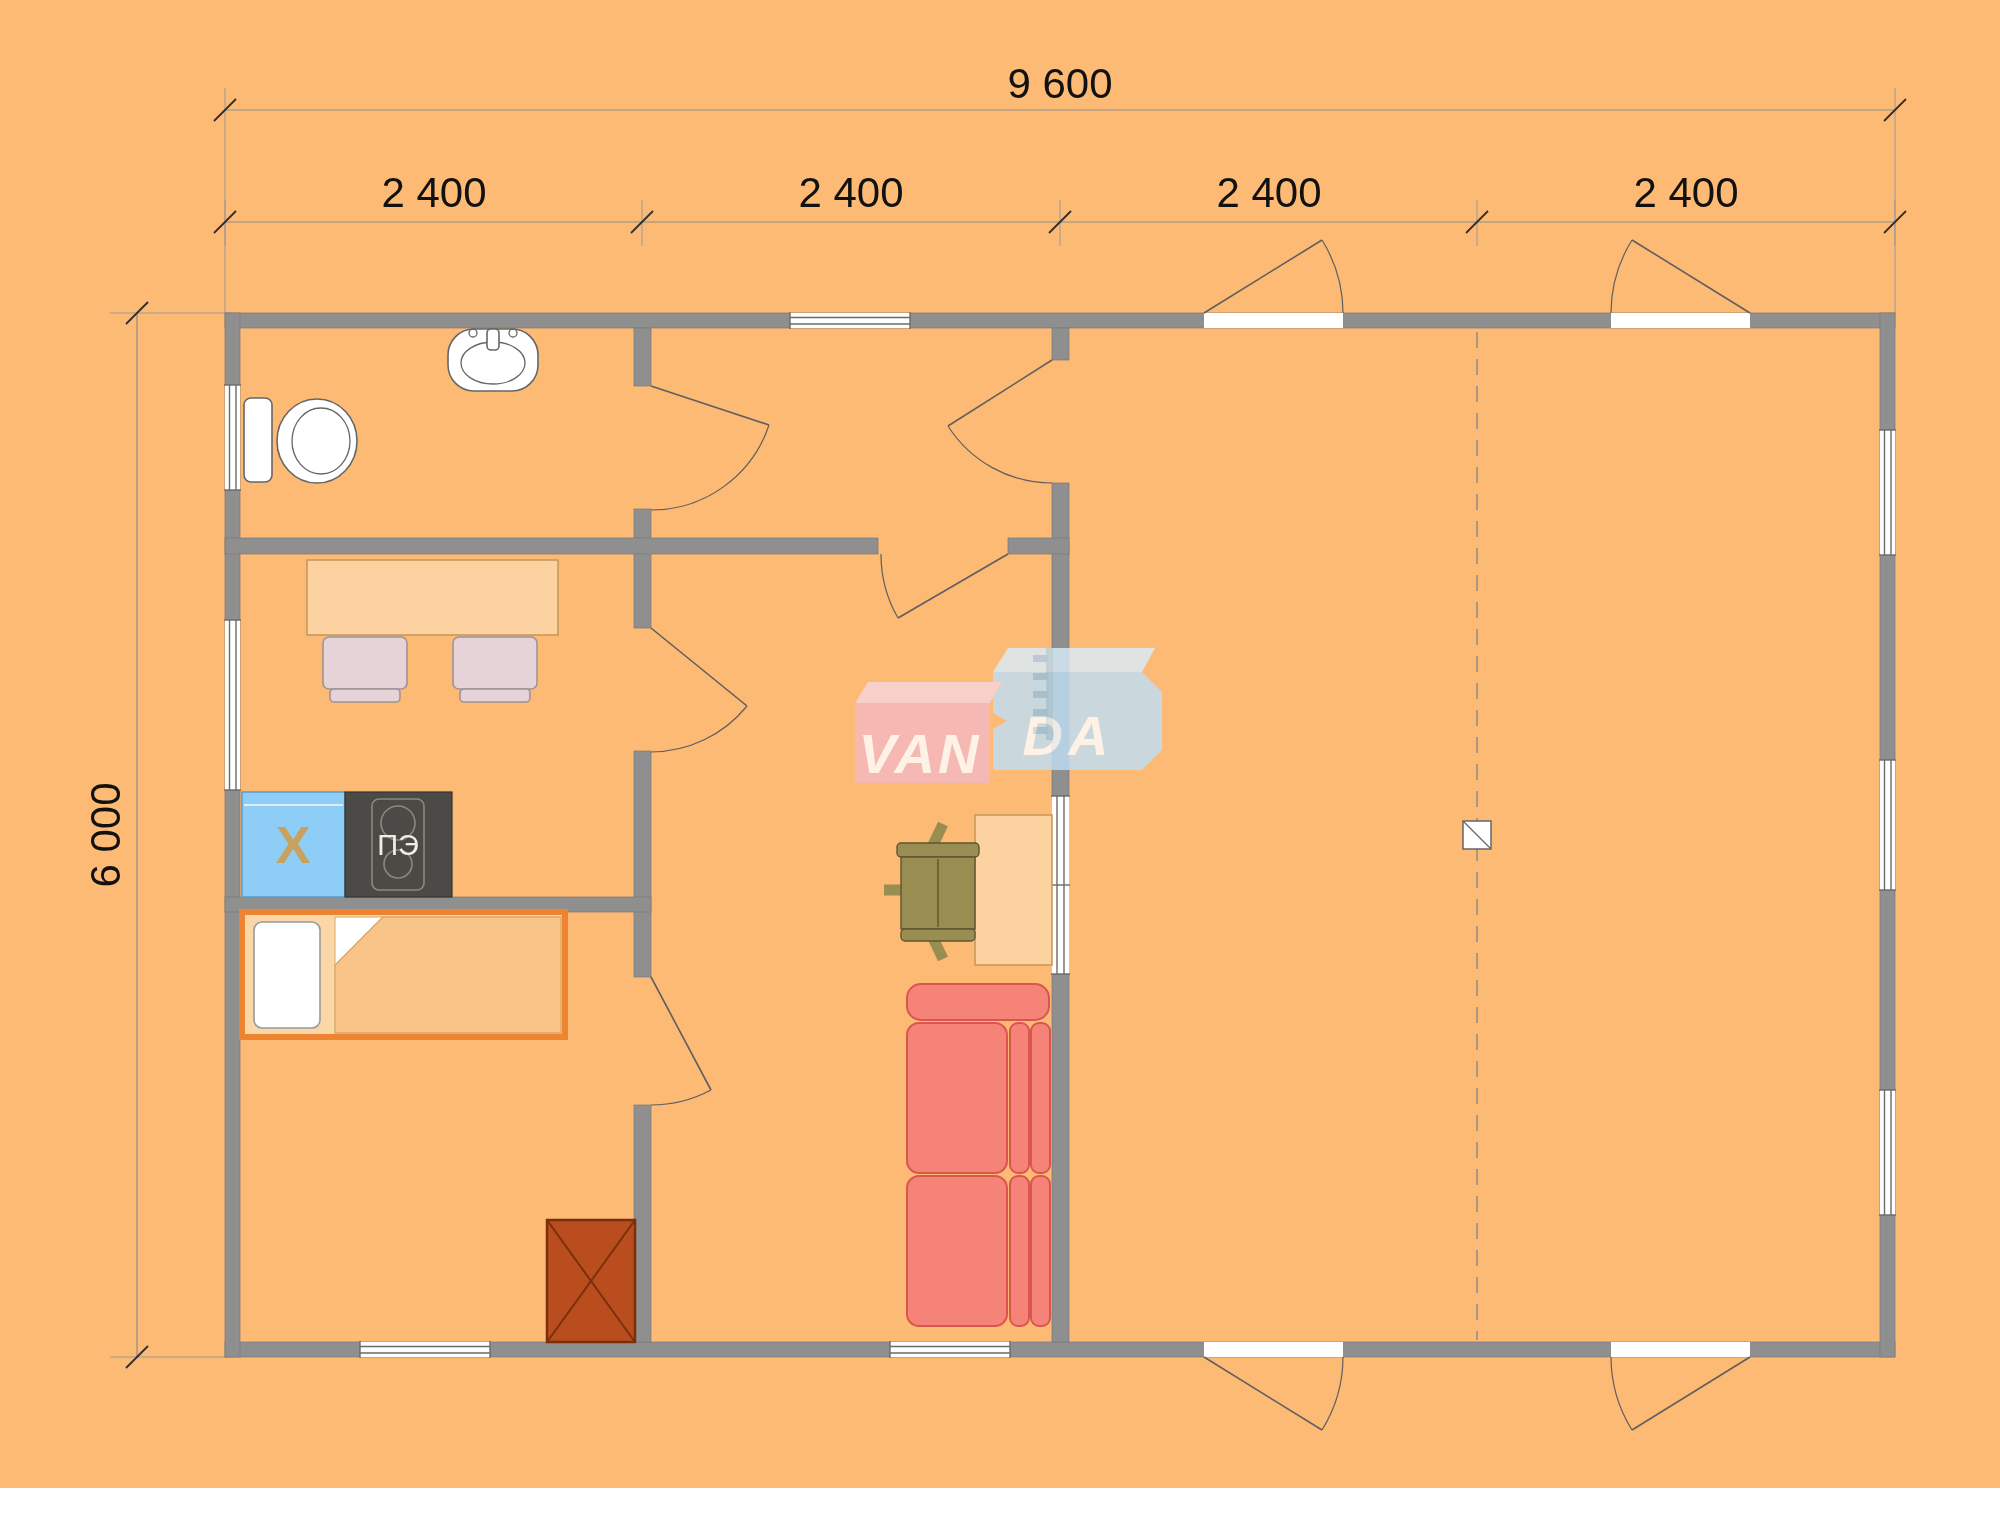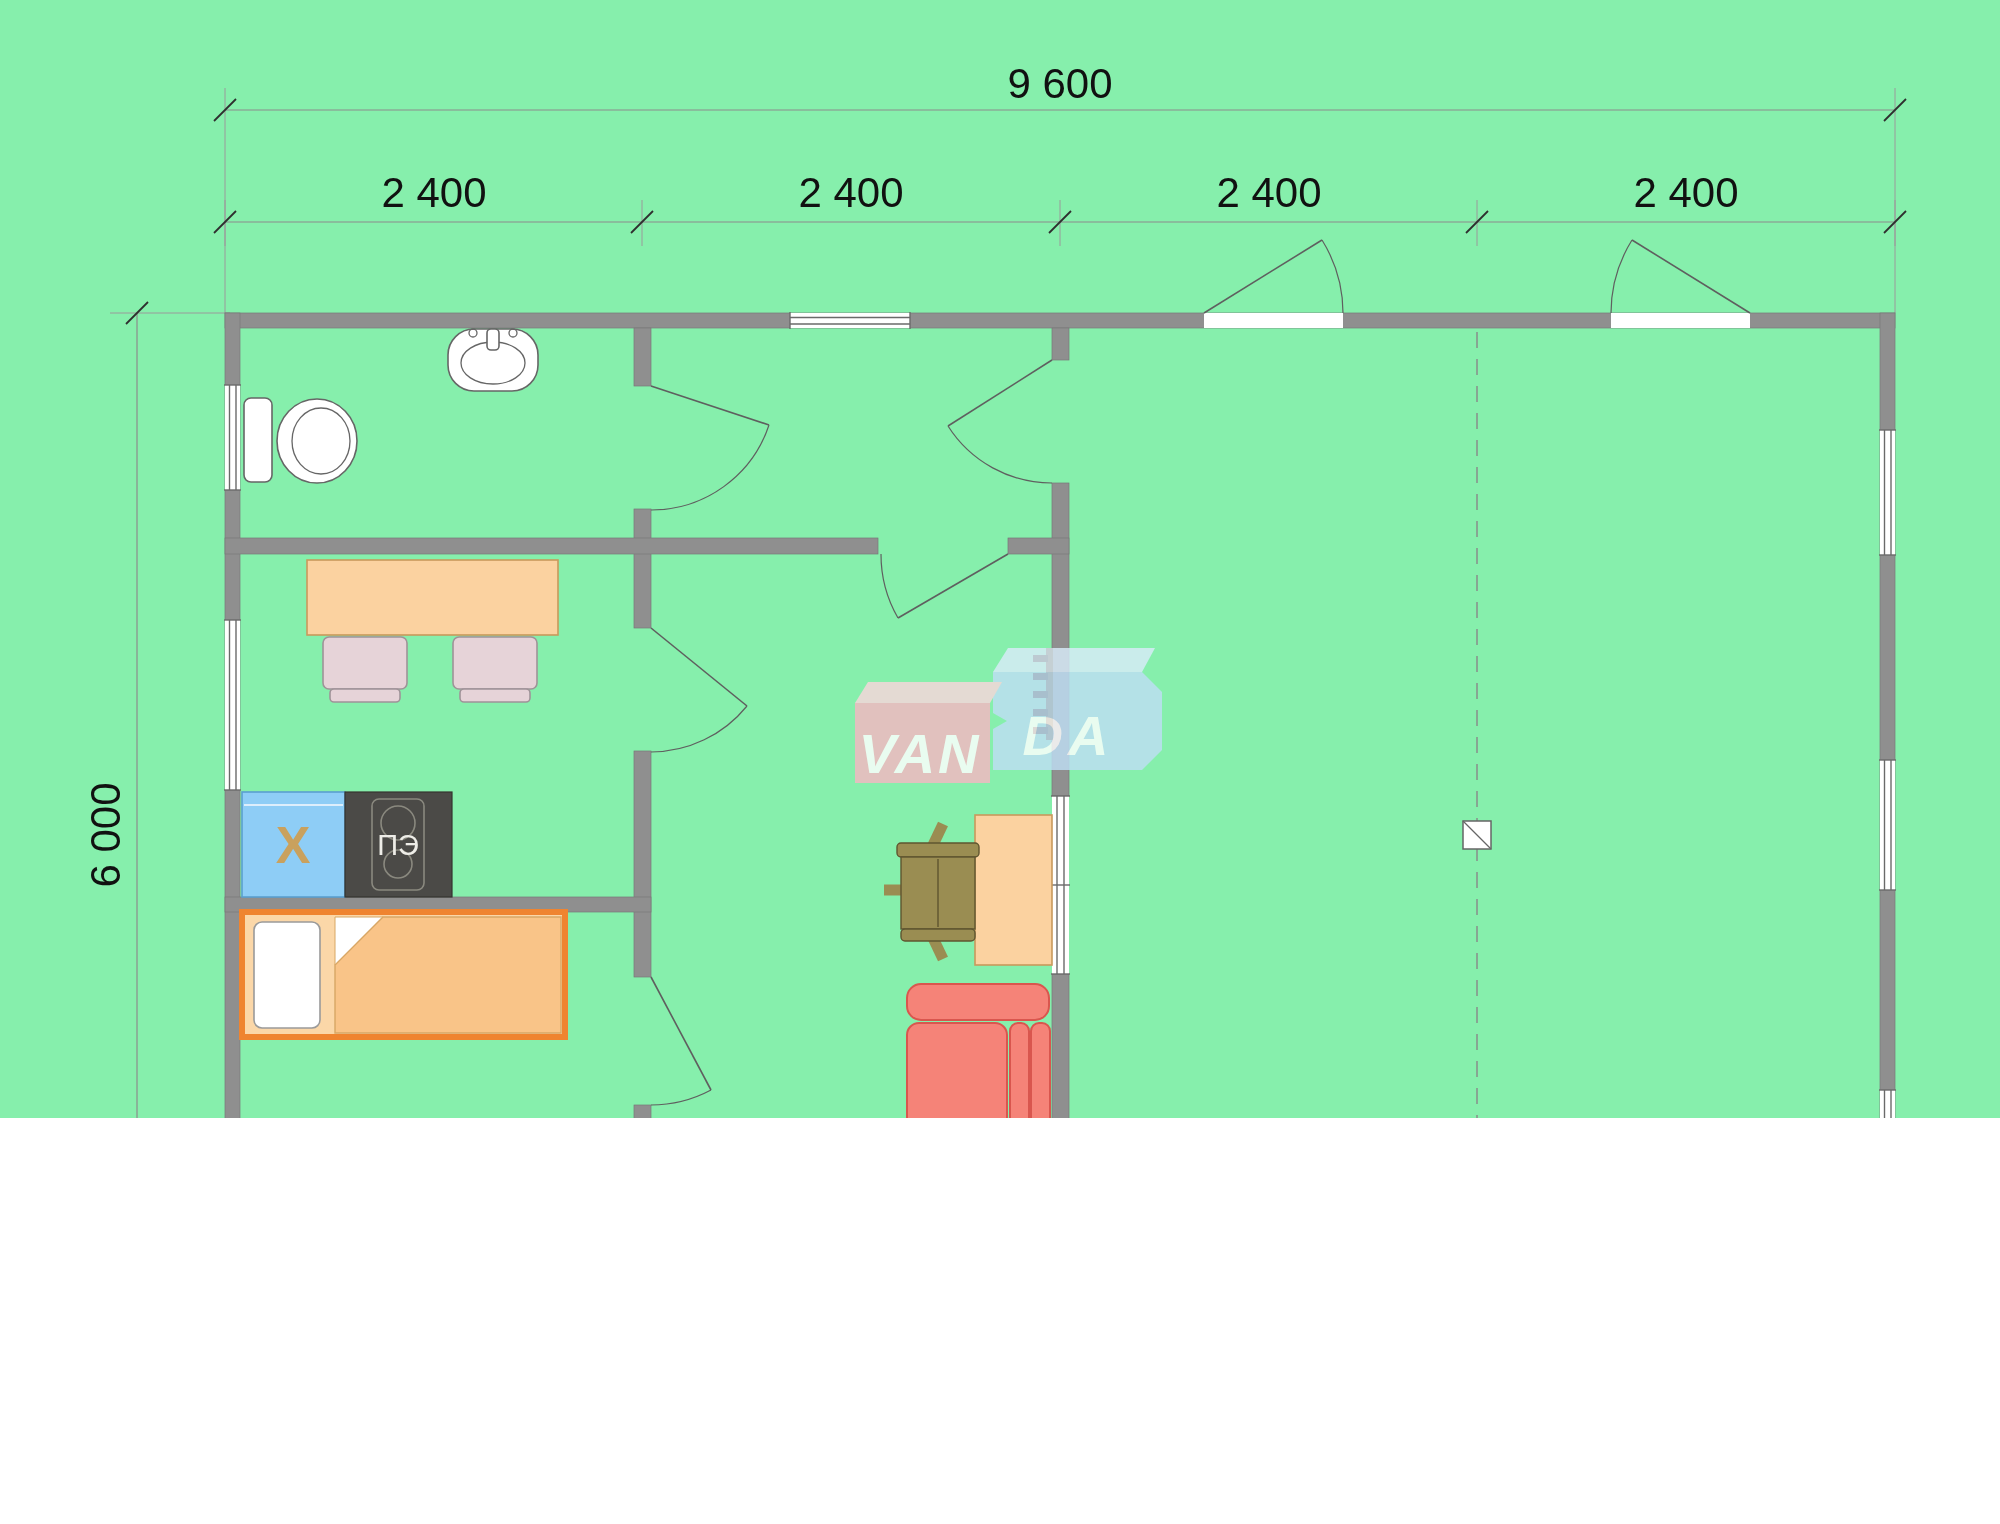--- a/index.html
+++ b/index.html
@@ -11,21 +11,21 @@
     --c-sofa:#f58378; --c-sofa-border:#d9564e;
     --c-wardrobe:#b94d1d; --c-wardrobe-border:#7c2f0b;
     --c-chair:#e6d3d8; --c-chair-border:#9f9398;
     --c-office:#9a8d52; --c-office-border:#5f5530;
     --c-hook:#3f3117; --c-rail:#6b5327;
     --c-x:#c9a15e;
     --c-logo-pink:#f5b8c2; --c-logo-pink-top:#f9d6dc;
     --c-logo-blue:#bfdff5; --c-logo-blue-top:#d9ecfa;
   }
   html,body{margin:0;padding:0;background:#ffffff;}
-  .canvas{width:2000px;height:1118px;background:#86efac;position:relative;overflow:hidden;}
+  .canvas{width:2000px;height:1488px;background:#fdba74;position:relative;overflow:hidden;}
   svg{display:block;}
   .wall{fill:var(--c-wall);stroke:#787878;stroke-width:.7;}
   .opening{fill:#ffffff;stroke:none;}
   .winline{stroke:#6a6a6a;stroke-width:1.4;fill:none;}
   .doorline{stroke:var(--c-line);stroke-width:1.6;fill:none;}
   .doorarc{stroke:var(--c-line);stroke-width:1.2;fill:none;}
   .dimline{stroke:#8c8c8c;stroke-width:1.2;}
   .dimtick{stroke:#2e2e2e;stroke-width:1.8;}
   .dimwit{stroke:#9a9a9a;stroke-width:1;}
   .dimtext{font-family:"Liberation Sans",sans-serif;font-size:42px;fill:#111;}

